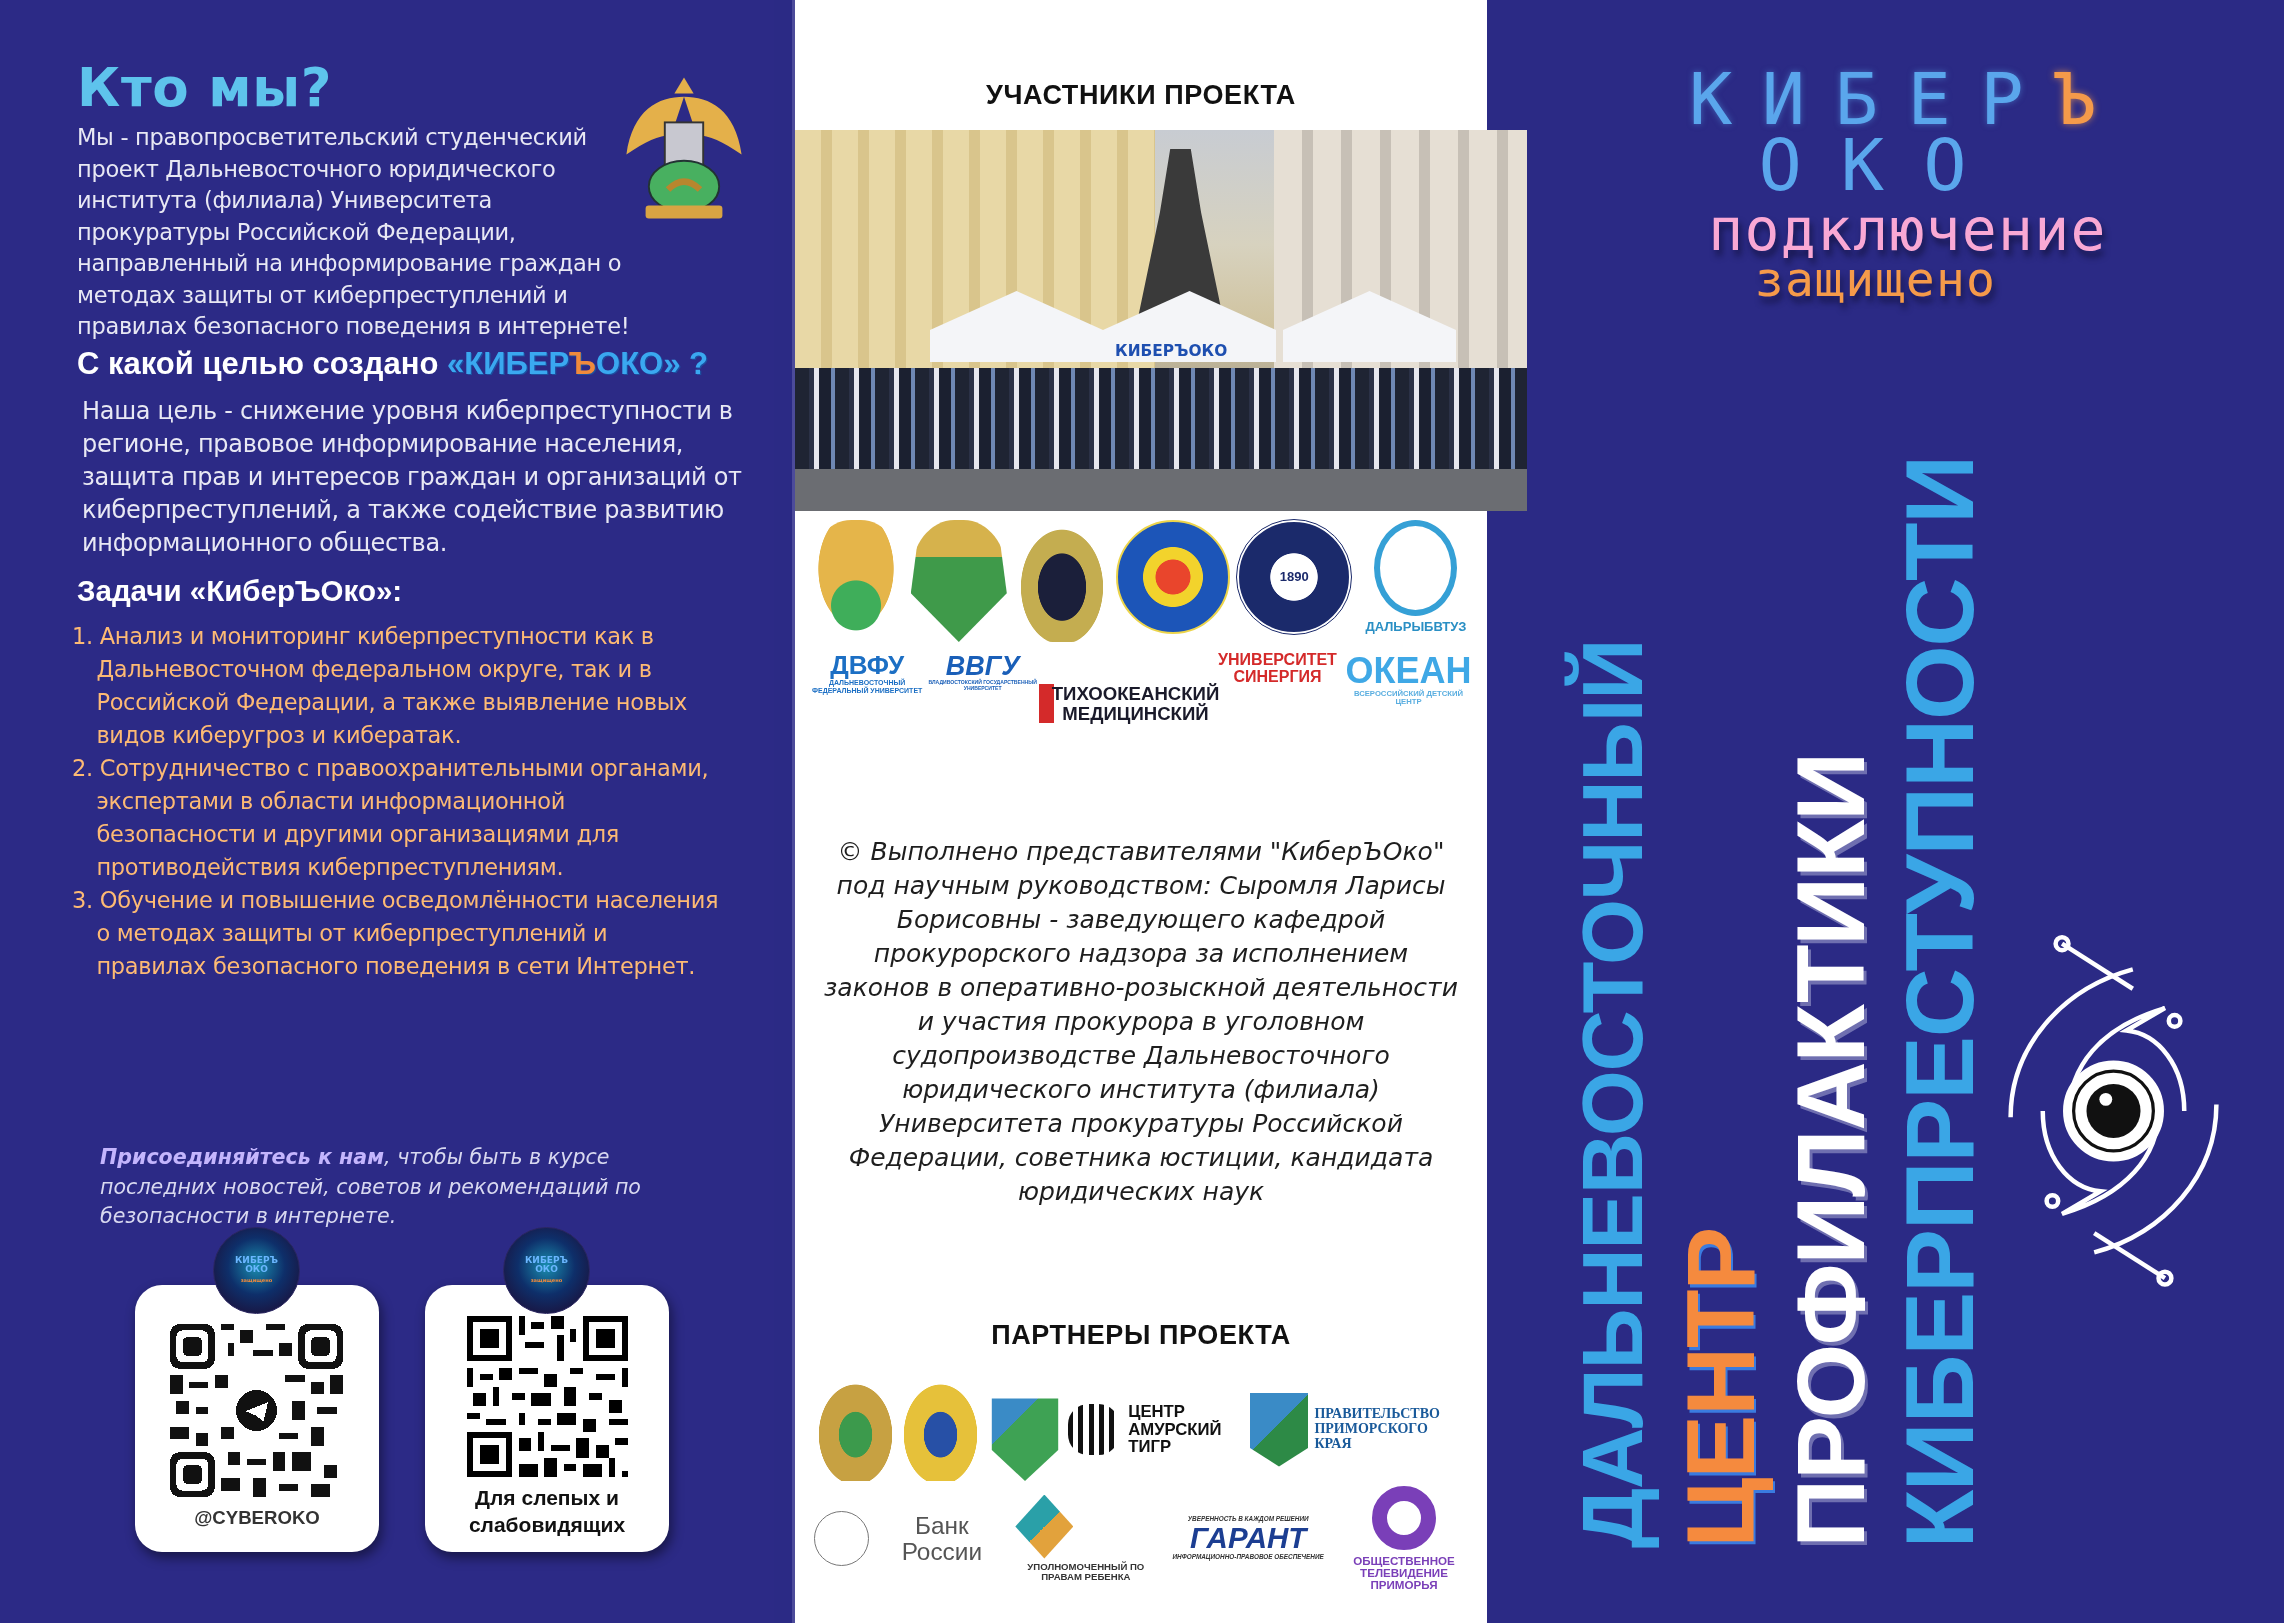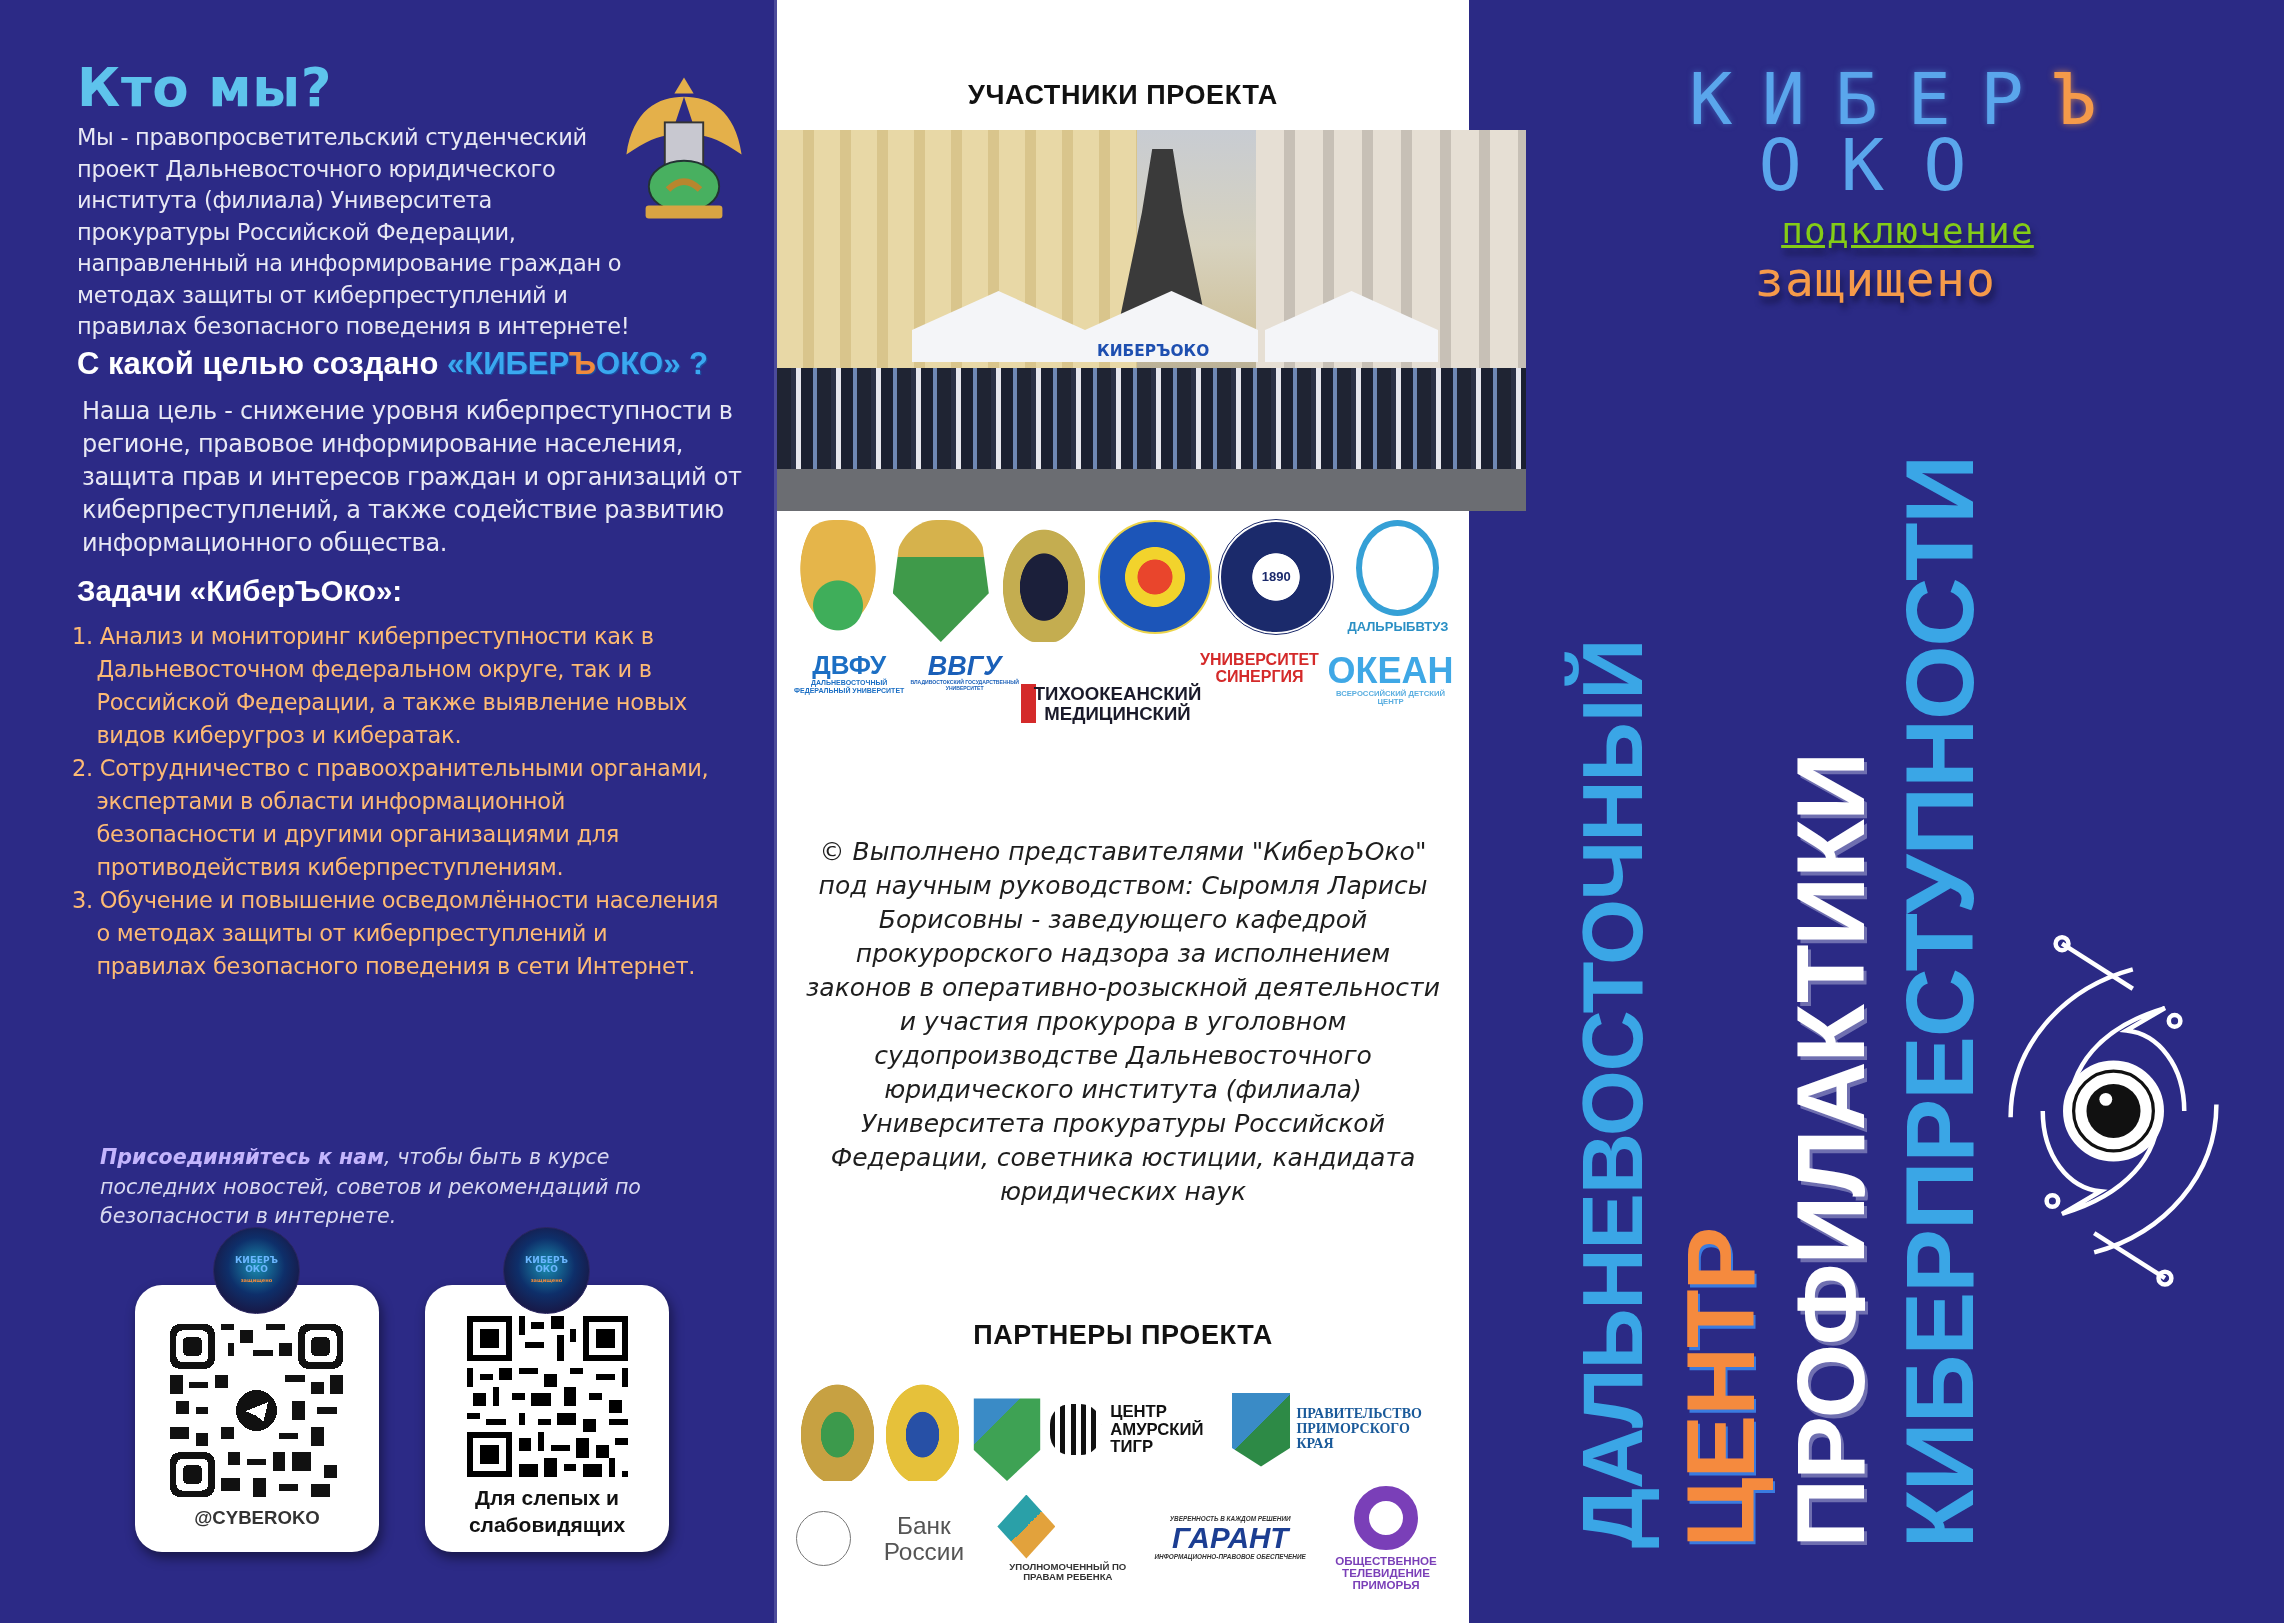--- a/index.html
+++ b/index.html
@@ -1,21 +1,21 @@
 <!DOCTYPE html>
 <html style="font-size:10.3px"><head>
 <meta charset="utf-8">
 <style>
   * { box-sizing: border-box; margin: 0; padding: 0; }
   html, body { width: 2284px; height: 1624px; overflow: hidden; background: #2b2a85; }
   body { position: relative; font-family: "DejaVu Sans", sans-serif; }
 
   .panel { position: absolute; top: 0; height: 1624px; }
   .panel-left { left: 0; width: 774px; background: #2c2a86; }
-  .panel-mid { left: 774px; width: 695px; background: #ffffff; border-left: 3.9px solid #4c4b9a; }
+  .panel-mid { left: 792px; width: 695px; background: #ffffff; border-left: 3.9px solid #4c4b9a; }
   .panel-right { left: 1527px; width: 757px; background: #2b2a85; }
 
   
   .who-title { position: absolute; left: 77px; top: 57px; font-size: 53px; font-weight: bold; color: #5ec3ec; letter-spacing: 0.6px; }
   .emblem { position: absolute; left: 620px; top: 71px; width: 128px; height: 154px; }
   .para { position: absolute; color: #e8e8f4; font-family: "DejaVu Sans", sans-serif; font-size: 22.5px; line-height: 31.5px; letter-spacing: -0.3px; }
   .para-who { left: 77px; top: 122px; width: 565px; }
   .h2 { position: absolute; left: 77px; font-family: "Liberation Sans", sans-serif; font-weight: bold; color: #ffffff; font-size: 31px; }
   .h2-goal { top: 346px; }
   .h2-goal .brand { color: #3aa8f0; text-shadow: 1.3px 1.3px 0 #1c4fa0; }
@@ -92,21 +92,21 @@
   .p-garant { color: #1c3e92; font-size: 29.5px; font-style: italic; flex-direction: column; width: 167px; }
   .p-garant small { font-size: 6.4px; color: #333; }
   .p-otv { color: #7a3fb8; font-size: 11.6px; flex-direction: column; width: 128px; }
   .p-otv .o { width: 64px; height: 64px; border: 15.4px solid #7a3fb8; border-radius: 50%; margin-bottom: 5.1px; }
 
   
   .brand-block { position: absolute; left: 1554px; top: 64px; width: 707px; text-align: center; }
   .brand-line1 { font-family: "DejaVu Sans Mono", monospace; color: #5aa6ec; font-size: 72px; letter-spacing: 29.5px; line-height: 71px; text-shadow: 0 0 6.4px rgba(90,166,236,0.5); }
   .brand-line1 .hard { color: #f59a4a; text-shadow: 0 0 7.7px rgba(245,154,74,0.7); }
   .brand-line2 { font-family: "DejaVu Sans Mono", monospace; color: #5aa6ec; font-size: 72px; letter-spacing: 39px; line-height: 61px; margin-left: -51px; }
-  .brand-line3 { font-family: "DejaVu Sans Mono", monospace; color: #84cc16; font-size: 36px; line-height: 53px; letter-spacing: 1.3px; text-shadow: 2.6px 6.4px 6.4px rgba(10,10,40,0.6); margin-top: 7.7px; text-decoration: underline; }
+  .brand-line3 { font-family: "DejaVu Sans Mono", monospace; color: #f9a8d4; font-size: 58px; line-height: 53px; letter-spacing: 1.3px; text-shadow: 2.6px 6.4px 6.4px rgba(10,10,40,0.6); margin-top: 7.7px; }
   .brand-line4 { font-family: "DejaVu Sans Mono", monospace; color: #f59a4a; font-size: 48px; line-height: 45px; letter-spacing: 1.3px; text-shadow: 2.6px 6.4px 6.4px rgba(10,10,40,0.6); margin-left: -64px; }
 
   .vtext { position: absolute; bottom: 76px; writing-mode: vertical-rl; transform: rotate(180deg); font-family: "Liberation Sans", sans-serif; font-weight: bold; font-size: 96px; line-height: 77px; letter-spacing: -1.3px; white-space: nowrap; }
   .v1 { left: 1574px; color: #3aa6e6; font-size: 85px; }
   .v2 { left: 1682px; color: #f58a3e; text-shadow: -3.2px 1.9px 0 #3a7be0; }
   .v3 { left: 1792px; color: #ffffff; text-shadow: -3.9px 2.6px 0 #6f6fb0; }
   .v4 { left: 1901px; color: #3aa6e6; }
 
   .eye-logo { position: absolute; left: 1972px; top: 918px; width: 283px; height: 373px; }
 </style>

